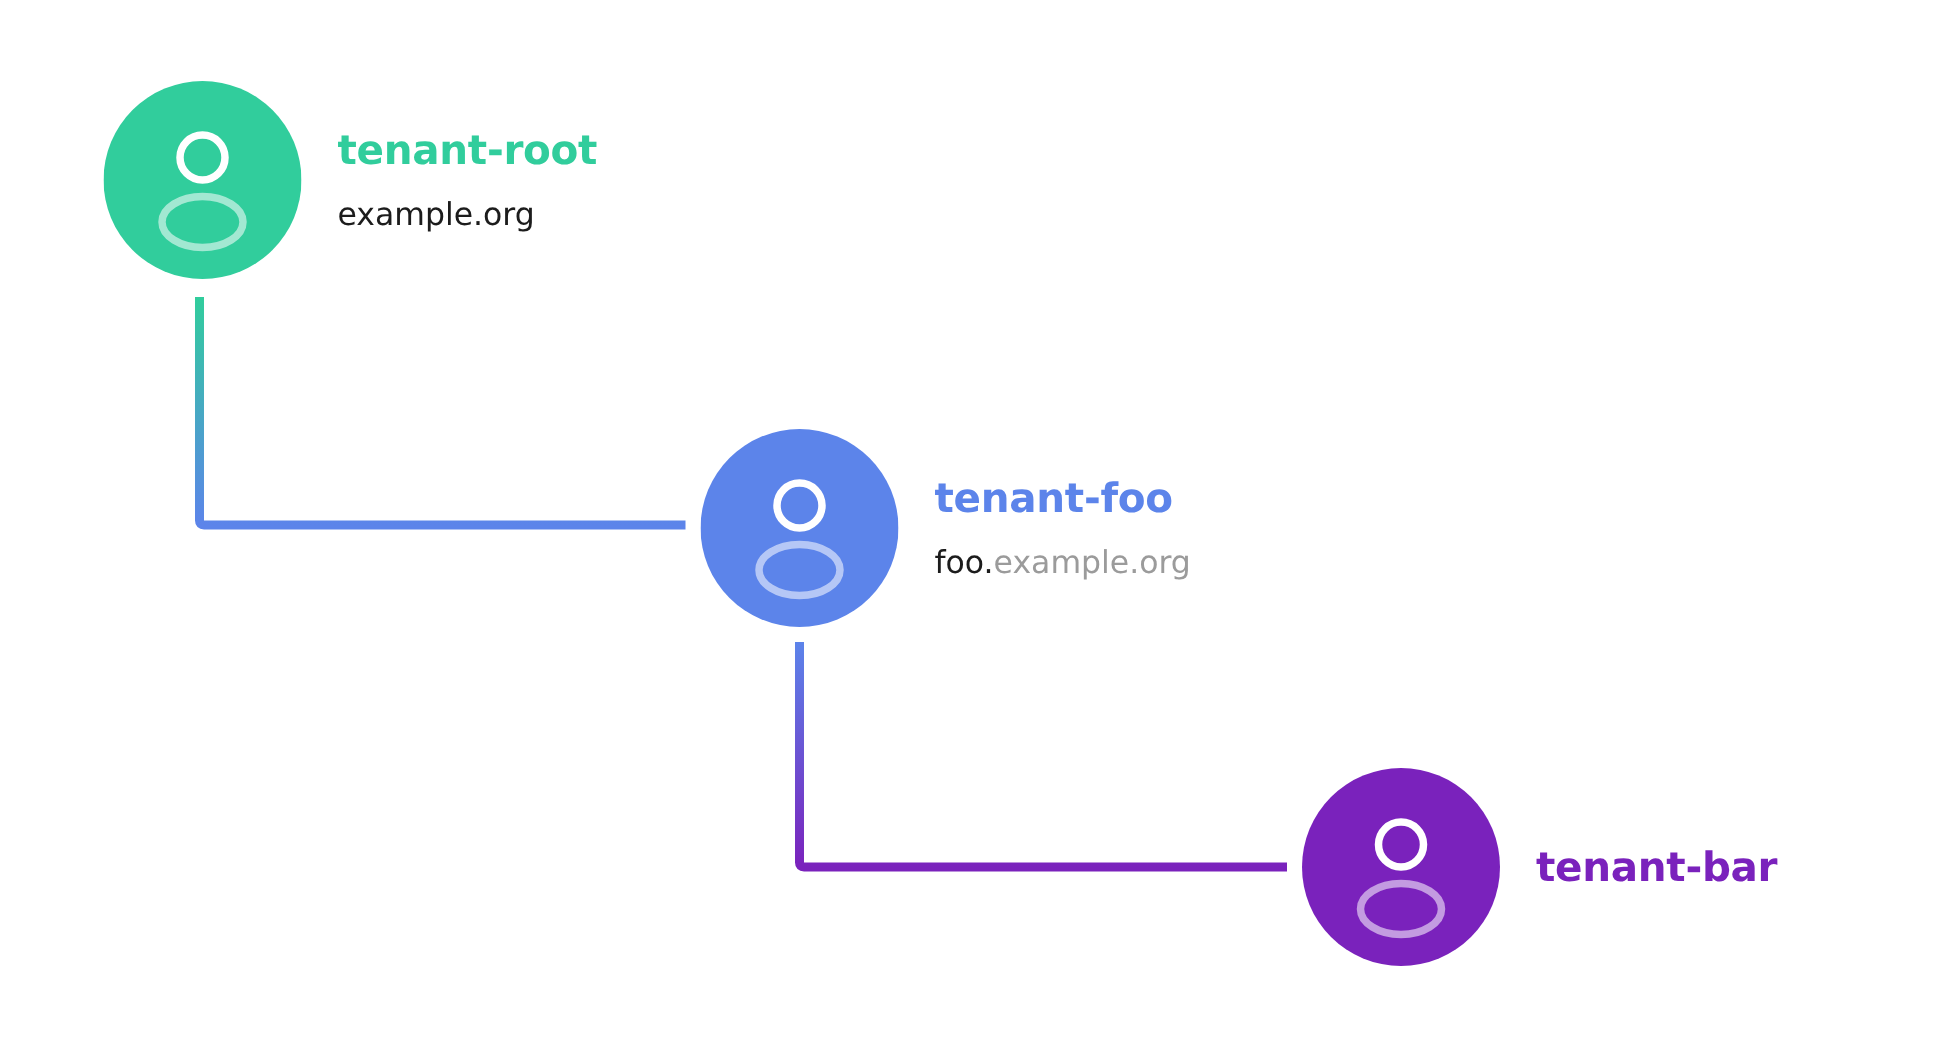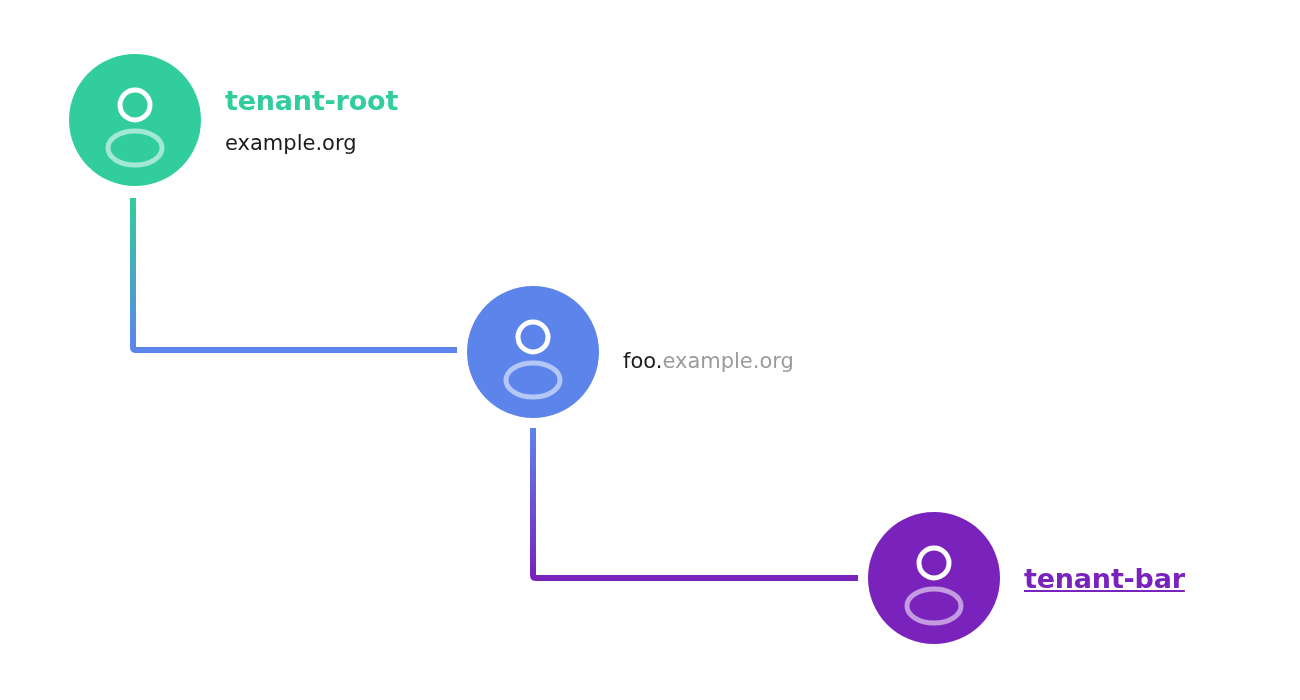--- a/index.html
+++ b/index.html
@@ -116,32 +116,33 @@
 
   <div class="node" id="node-foo">
     <div class="avatar">
       <svg viewBox="0 0 132 132" xmlns="http://www.w3.org/2000/svg">
         <circle cx="66" cy="66" r="66" fill="#5c84ea"></circle>
         <circle cx="66" cy="51" r="15" fill="none" stroke="#ffffff" stroke-width="5"></circle>
         <ellipse cx="66" cy="94" rx="27" ry="17" fill="none" stroke="#ffffff" stroke-opacity="0.55" stroke-width="5"></ellipse>
       </svg>
     </div>
     <div class="labels">
+      <div class="node-title" style="color:#5c84ea;">tenant-foo</div>
       <div class="node-sub">
         <span class="sub-prefix">foo.</span><span class="sub-rest">example.org</span>
       </div>
     </div>
   </div>
 
   <div class="node" id="node-bar">
     <div class="avatar">
       <svg viewBox="0 0 132 132" xmlns="http://www.w3.org/2000/svg">
         <circle cx="66" cy="66" r="66" fill="#7a22bc"></circle>
         <circle cx="66" cy="51" r="15" fill="none" stroke="#ffffff" stroke-width="5"></circle>
         <ellipse cx="66" cy="94" rx="27" ry="17" fill="none" stroke="#ffffff" stroke-opacity="0.55" stroke-width="5"></ellipse>
       </svg>
     </div>
     <div class="labels">
-      <div class="node-title" style="color:#7a22bc;text-decoration:underline;">tenant-bar</div>
+      <div class="node-title" style="color:#7a22bc;">tenant-bar</div>
     </div>
   </div>
 
 </div>
 
 </body></html>

